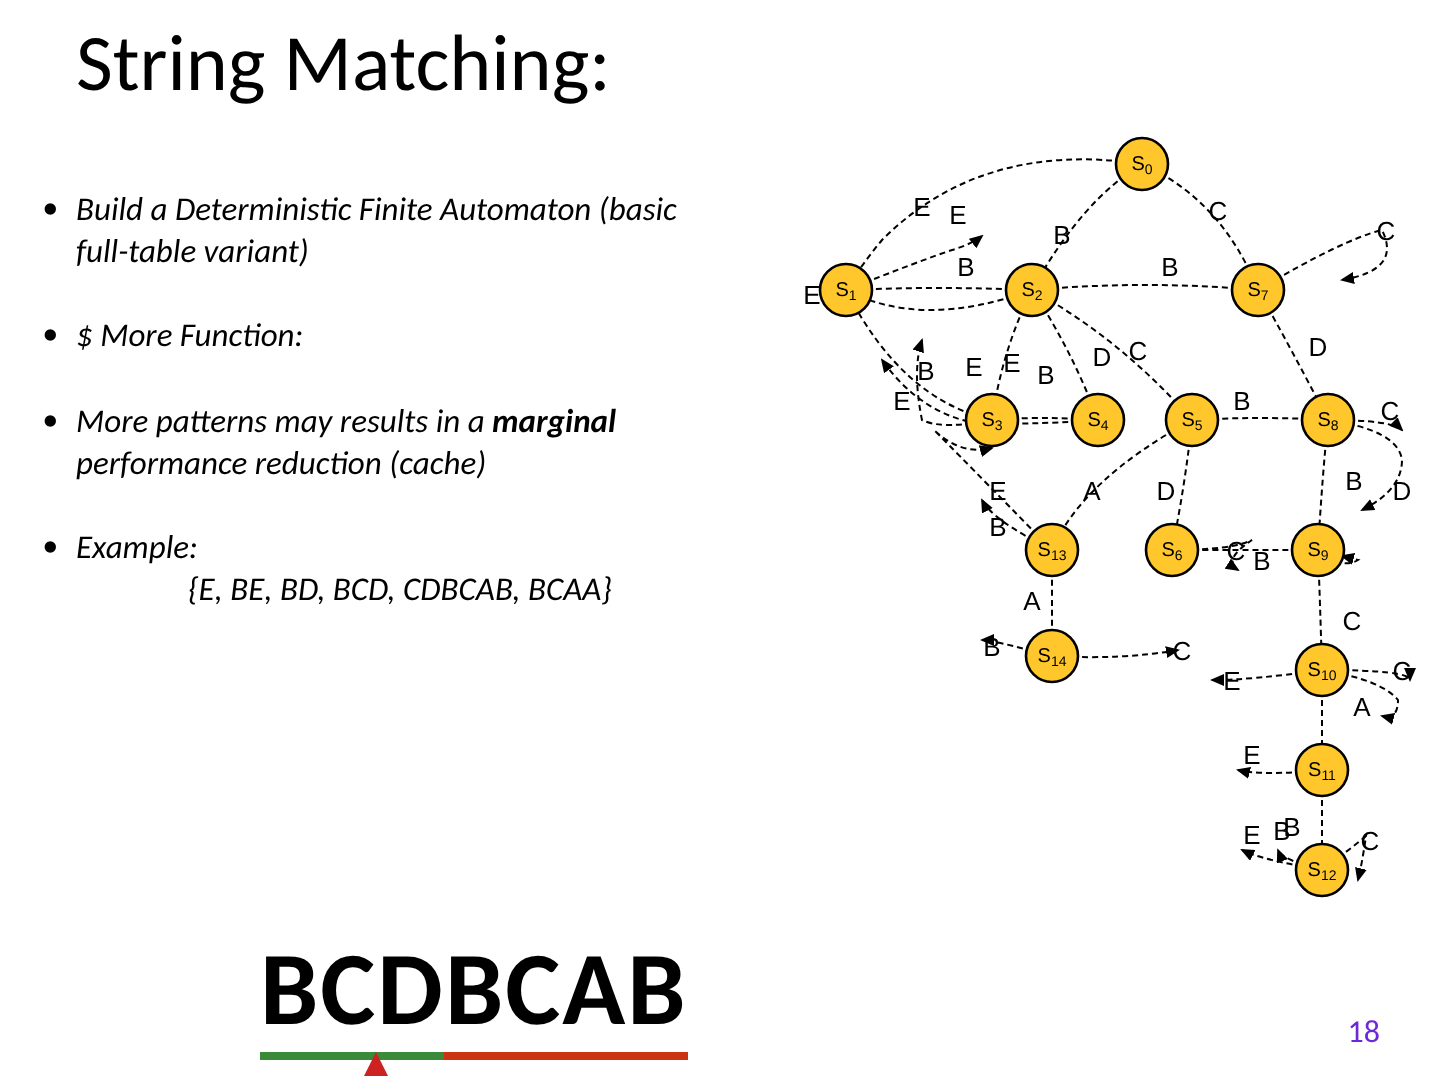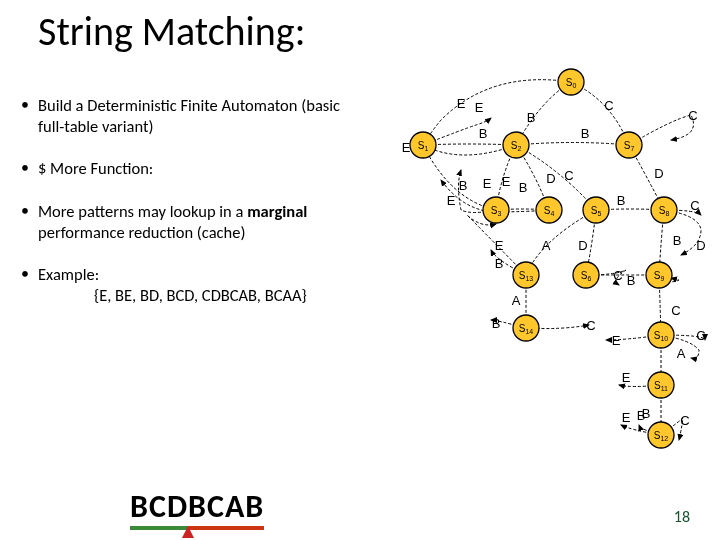--- a/index.html
+++ b/index.html
@@ -19,20 +19,21 @@
     line-height: 1.2;
   }
   .title .line2 { padding-left: 38px; }
   .bullets {
     position: absolute;
     left: 16px;
     top: 95px;
     width: 350px;
     font-size: 16.5px;
     line-height: 1.25;
+    font-style: italic;
   }
   .bullets li {
     list-style: none;
     position: relative;
     padding-left: 22px;
     margin-bottom: 22px;
   }
   .bullets li::before {
     content: "•";
     position: absolute;
@@ -47,41 +48,41 @@
     position: absolute;
     right: 4px;
     top: 60px;
     width: 355px;
     height: 420px;
   }
   .big-word {
     position: absolute;
     left: 130px;
     bottom: 14px;
-    font-size: 32px;
+    font-size: 52px;
     font-weight: 700;
     letter-spacing: 1px;
   }
   .big-word .seg1 { border-bottom: 4px solid #3a8a3a; }
   .big-word .seg2 { border-bottom: 4px solid #cc3311; }
   .arrow-up {
     position: absolute;
     left: 182px;
     bottom: 2px;
     width: 0; height: 0;
     border-left: 6px solid transparent;
     border-right: 6px solid transparent;
     border-bottom: 12px solid #c22;
   }
   .slide-num {
     position: absolute;
     right: 30px;
     bottom: 14px;
     font-size: 16px;
-    color: #14532d;
+    color: #6d28d9;
   }
   svg { width: 100%; height: 100%; }
   .node { fill: #ffc72c; stroke: #000; stroke-width: 1.3; }
   .nodelabel { font: 10px Arial; text-anchor: middle; dominant-baseline: central; }
   .nodelabel .sub { font-size: 7px; }
   .edge { fill: none; stroke: #000; stroke-width: 1; stroke-dasharray: 3 2; }
   .edgelabel { font: 13px Arial; text-anchor: middle; }
 </style>
 </head>
 <body>
@@ -91,21 +92,21 @@
 </div>
 
 <ul class="bullets">
   <li>
     <span>Build a Deterministic Finite Automaton (basic full-table variant)</span>
   </li>
   <li>
     <span>$ More Function:</span>
   </li>
   <li>
-    <span>More patterns may lookup in a </span><span class="bold">marginal</span><span> performance reduction (cache)</span>
+    <span>More patterns may results in a </span><span class="bold">marginal</span><span> performance reduction (cache)</span>
   </li>
   <li>
     <span>Example:</span>
     <span class="indent">{E, BE, BD, BCD, CDBCAB, BCAA}</span>
   </li>
 </ul>
 
 <div class="diagram">
   <svg viewBox="0 0 355 420" id="dg">
       <defs>

